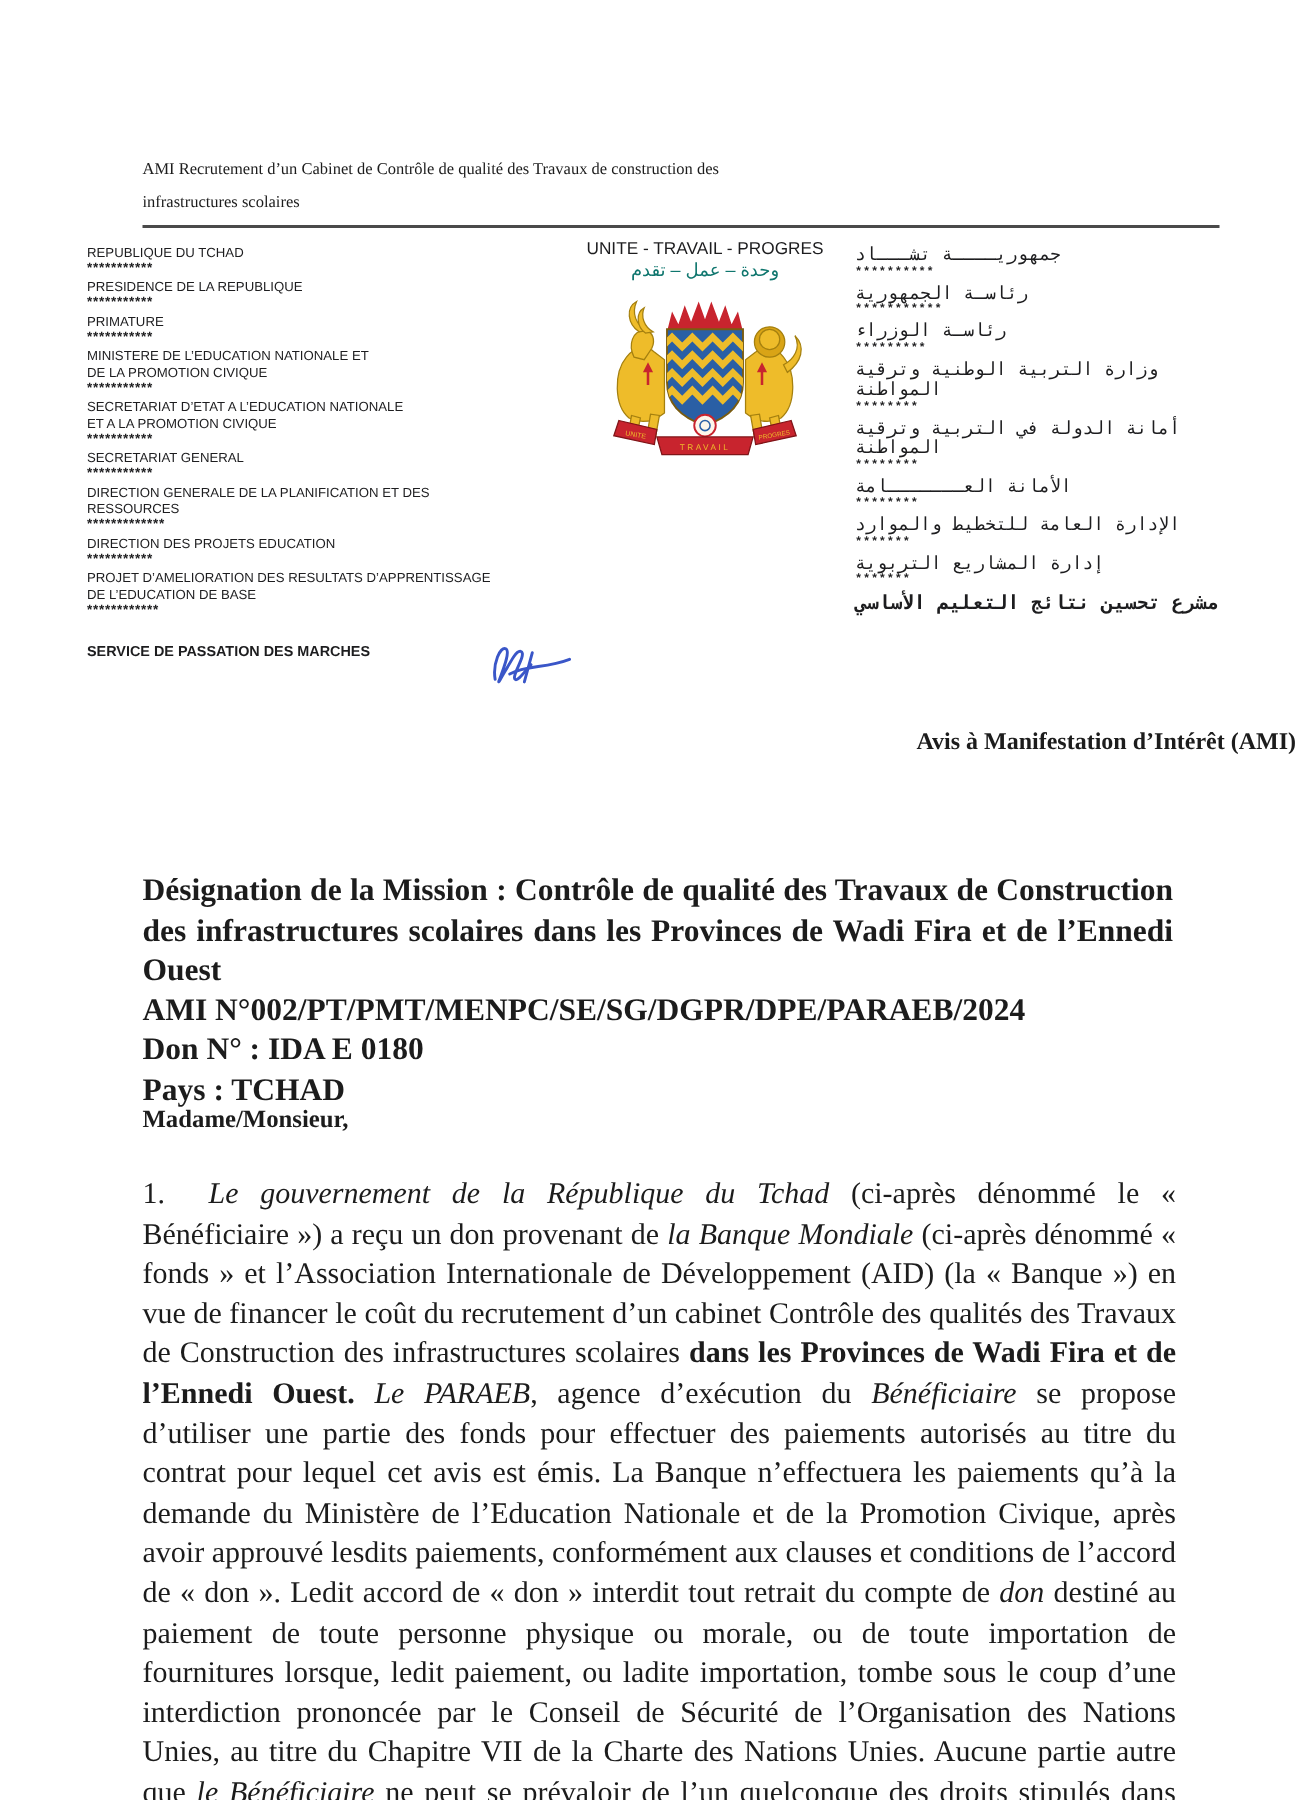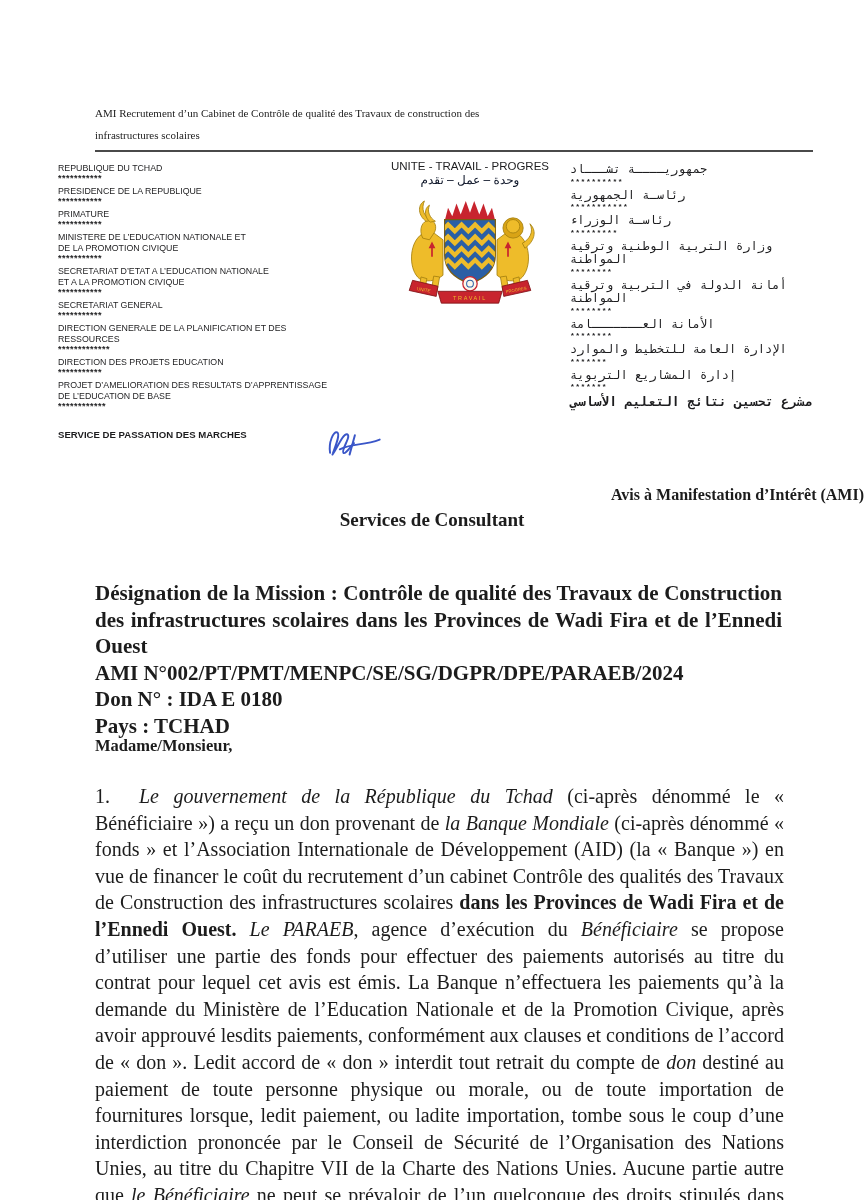--- a/index.html
+++ b/index.html
@@ -19,21 +19,21 @@
   .col-left  { width:312px; text-align:left; font-family:"Liberation Sans", sans-serif; font-size:8.8px; line-height:11px; color:#1d1d1f; }
   .col-center{ width:200px; text-align:center; font-family:"Liberation Sans", sans-serif; }
   .col-right { width:244px; direction:rtl; text-align:left; font-family:Liberation Mono, monospace; font-size:12px; line-height:13.5px; color:#1d1d1f; }
   .inst-label { margin-top:3px; white-space:pre-line; }
   .inst-stars { font-size:9px; font-weight:bold; line-height:9px; letter-spacing:0.5px; color:#1d1d1f; }
   .inst-bold  { font-weight:bold; font-size:9.6px; margin-top:18px; }
   .col-right .inst-label { margin-top:4px; }
   .col-right .inst-stars { font-size:8px; line-height:8px; }
   .col-right .inst-bold  { font-size:13px; margin-top:5px; }
   .motto-fr { font-size:11.5px; color:#1d1d1f; }
-  .motto-ar { font-size:12px; margin-top:1px; color:#0f172a; }
+  .motto-ar { font-size:12px; margin-top:1px; color:#0f766e; }
   .emblem { margin-top:8px; width:152px; height:120px; }
   
   .signature { position:absolute; top:424px; left:323px; width:62px; height:40px; }
   
   .ami-title { position:absolute; top:486px; left:0; width:864px; text-align:center; font-weight:bold; }
   .ami-line1 { font-size:16px;text-align:right; }
   .ami-line2 { font-size:19px; margin-top:5px; }
   
   .mission { position:absolute; top:580px; left:95px; width:687px; font-weight:bold; font-size:21px; line-height:26.5px; }
   .mission-designation { text-align:justify; }
@@ -158,21 +158,20 @@
   <svg class="signature" viewBox="0 0 70 40" xmlns="http://www.w3.org/2000/svg">
     <g fill="none" stroke="#3a56c8" stroke-width="2.2" stroke-linecap="round">
       <path d="M8,30 C6,18 12,5 16,7 C20,9 13,25 11,31 C9,36 18,19 22,13 C26,7 30,8 28,14 C26,20 21,28 23,30 C25,32 31,23 35,19"></path>
       <path d="M19,26 C32,19 46,22 64,15"></path>
       <path d="M36,10 L30,32"></path>
     </g>
   </svg>
 
   <div class="ami-title">
     <div class="ami-line1">Avis à Manifestation d’Intérêt (AMI)</div>
-    <div class="ami-line2">Services de Consultant</div>
   </div>
 
   <div class="mission">
     <div class="mission-designation">Désignation de la Mission : Contrôle de qualité des Travaux de Construction des infrastructures scolaires dans les Provinces de Wadi Fira et de l’Ennedi Ouest</div>
     <div>AMI N°002/PT/PMT/MENPC/SE/SG/DGPR/DPE/PARAEB/2024</div>
     <div>Don N° : IDA E 0180</div>
     <div>Pays : TCHAD</div>
   </div>
 
   <div class="salutation">Madame/Monsieur,</div>

